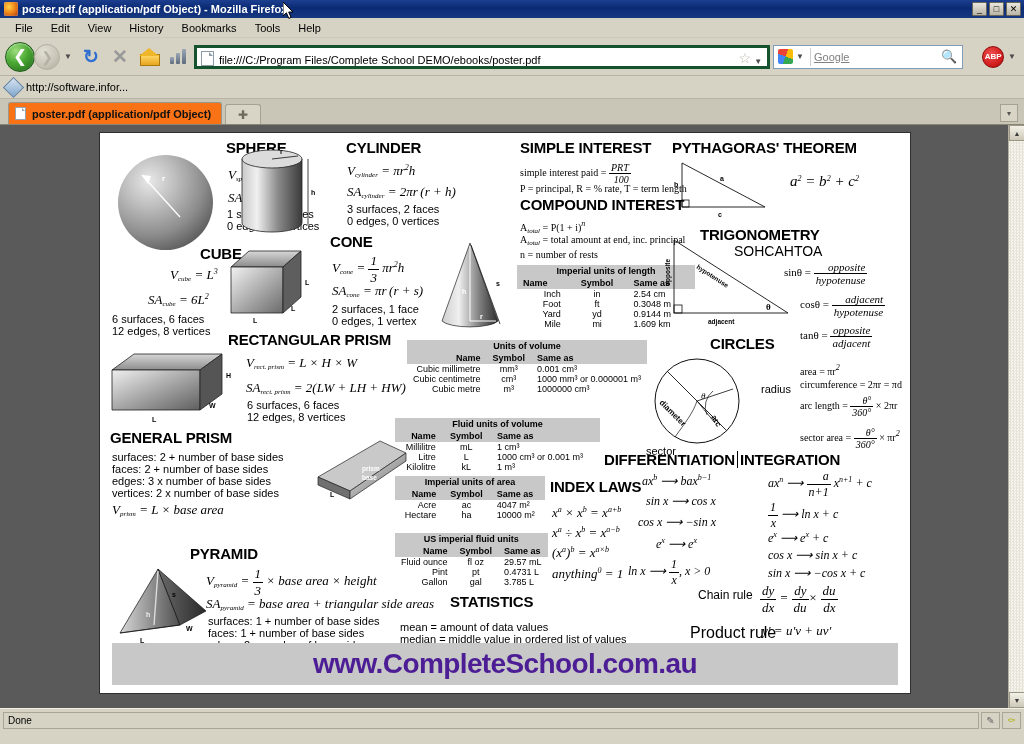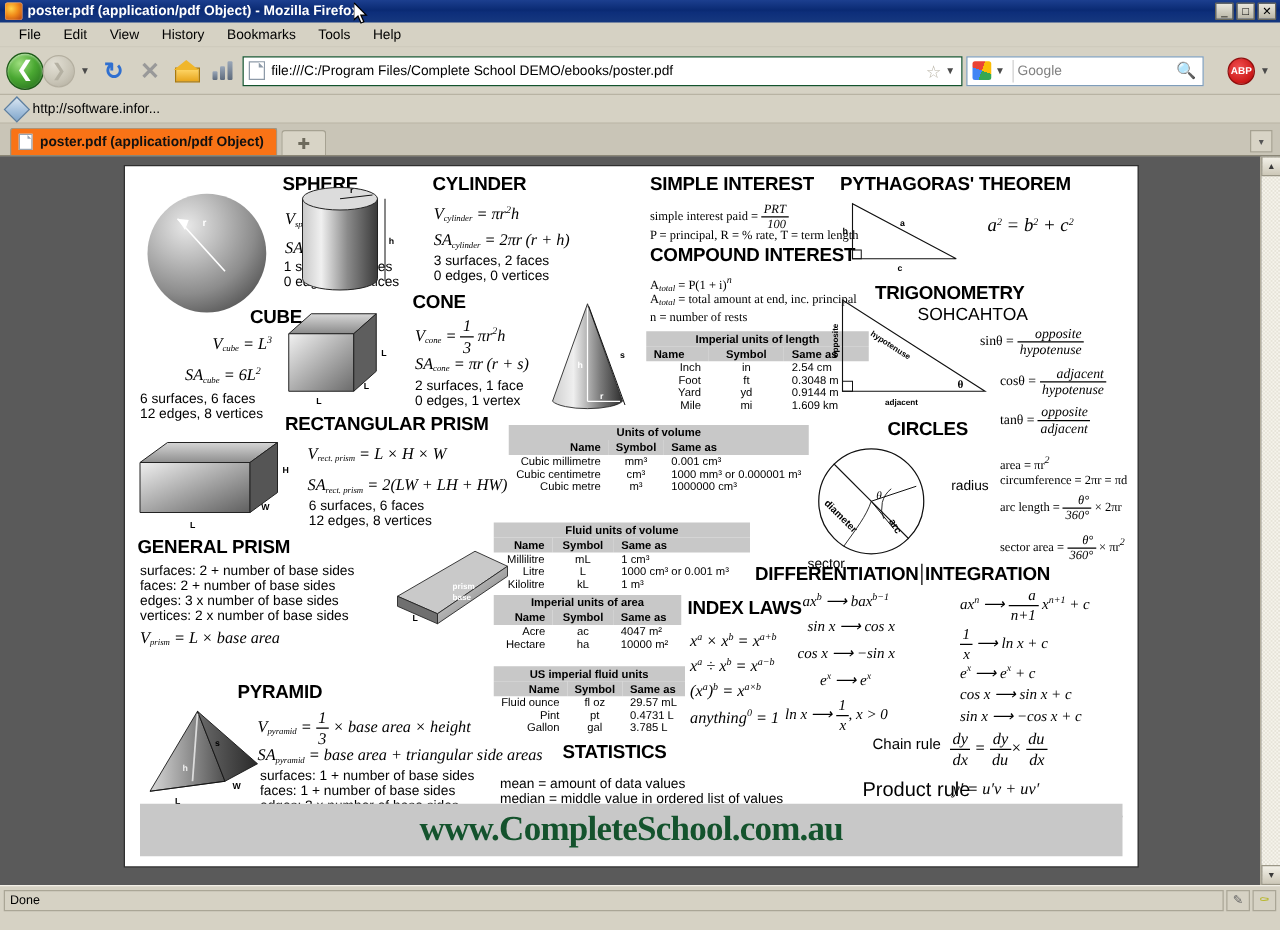--- a/index.html
+++ b/index.html
@@ -47,35 +47,35 @@
   .reload{ color:#2f6fd0; font-size:19px; font-weight:bold; }
   .stopx{ color:#999; font-size:19px; font-weight:bold;}
   .homeico{ width:18px;height:15px;position:relative;}
   .homeico:before{content:"";position:absolute;left:0;top:5px;width:18px;height:10px;
     background:linear-gradient(to bottom,#ffd86b,#e8a61d);border:1px solid #a9790d;}
   .homeico:after{content:"";position:absolute;left:-1px;top:-1px;width:0;height:0;
     border-left:10px solid transparent;border-right:10px solid transparent;border-bottom:8px solid #f0b62a;}
   .bars{ display:flex; align-items:flex-end; gap:2px; height:15px;}
   .bars i{ width:4px; background:linear-gradient(to bottom,#9aa7b8,#5e6b7c); display:block; border-radius:1px;}
 
-  .urlbox{ flex:1 1 auto; height:24px; background:#fff; border:1px solid #14532d;
-    display:flex; align-items:center; padding:0 2px; min-width:0; }
+  .urlbox{ flex:1 1 auto; height:24px; background:#fff; border:3px solid #14532d;
+    display:flex; align-items:flex-end; padding:0 2px; min-width:0; }
   .urlbox .pgico{ width:13px;height:15px;background:#fff;border:1px solid #8d9aa8;
     margin:0 5px 0 2px; position:relative;flex:0 0 auto;}
   .urlbox .pgico:after{content:"";position:absolute;right:0;top:0;border-top:4px solid #fff;
     border-left:4px solid #8d9aa8;}
   .urltext{ font-size:11px; color:#000; white-space:nowrap; overflow:hidden; flex:1 1 auto; }
   .star{ color:#b9b4a6; font-size:14px; margin:0 2px; }
   .searchbox{ width:190px; height:24px; background:#fff; border:1px solid #7f9db9;
     display:flex; align-items:center; padding:0 2px; flex:0 0 auto;}
   .gicon{ width:15px;height:15px;flex:0 0 auto;margin:0 2px 0 2px;
     background:conic-gradient(from 200deg,#4285f4 0 25%,#ea4335 0 50%,#fbbc05 0 75%,#34a853 0 100%);
     border-radius:2px; }
   .sep{ width:1px;height:18px;background:#d0d0d0;margin:0 3px;}
-  .searchtext{ font-size:11px;color:#808080; flex:1 1 auto;}
+  .searchtext{ font-size:11px;color:#808080; flex:1 1 auto;text-decoration:underline;}
   .magn{ color:#3f6fae; font-size:13px; margin-right:3px;}
   .abp{ width:22px;height:22px;border-radius:50%;
     background:radial-gradient(circle at 40% 35%,#f05050 0%,#cf1b1b 65%,#9b0f0f 100%);
     color:#fff;font-size:8px;font-weight:bold;display:flex;align-items:center;justify-content:center;
     border:1px solid #8f0d0d; flex:0 0 auto; margin-left:16px;}
 
   
   .bmbar{ height:23px; background:#d6d2c4; display:flex; align-items:center; padding-left:6px;
     border-bottom:1px solid #b8b3a3;}
   .bmico{ width:15px;height:15px;margin-right:5px;transform:rotate(45deg);
@@ -126,21 +126,21 @@
   .tbl .cap{ background:#c8c8c8; font-weight:bold; text-align:center; padding:1px 4px;}
   .tbl .hd{ background:#c8c8c8; font-weight:bold; padding:1px 6px;}
   .tbl td{ padding:0px 6px; white-space:nowrap;}
   .tbl .r{ text-align:right;} .tbl .c{ text-align:center;}
 
   
   .sphere{ position:absolute; border-radius:50%;
     background:radial-gradient(circle at 33% 27%, #e8e8e8 0%, #bdbdbd 28%, #8c8c8c 58%, #4a4a4a 88%, #2b2b2b 100%);}
   .footerband{ position:absolute; left:12px; right:12px; bottom:8px; height:42px; background:#c8c8c8;
     display:flex;align-items:center;justify-content:center;}
-  .footerband span{ font-size:28px; font-weight:bold; letter-spacing:-.6px; color:#14532d;font-family:Liberation Serif, serif;}
+  .footerband span{ font-size:28px; font-weight:bold; letter-spacing:-.6px; color:#4c1d95;}
   .copyr{ position:absolute; font-size:5.5px; color:#333; white-space:nowrap;}
 
   
   .statusbar{ height:23px; background:#d6d2c4; border-top:1px solid #f2efe6;
     display:flex;align-items:center; padding:0 3px;}
   .statusfield{ flex:1 1 auto; height:17px; border:1px solid #aaa696; background:#d6d2c4;
      display:flex;align-items:center;padding:0 4px;}
   .statustext{ font-size:10px;color:#000;}
   .sbicon{ width:19px;height:17px;border:1px solid #aaa696;display:flex;align-items:center;
     justify-content:center;margin-left:2px;font-size:10px;color:#666;}

